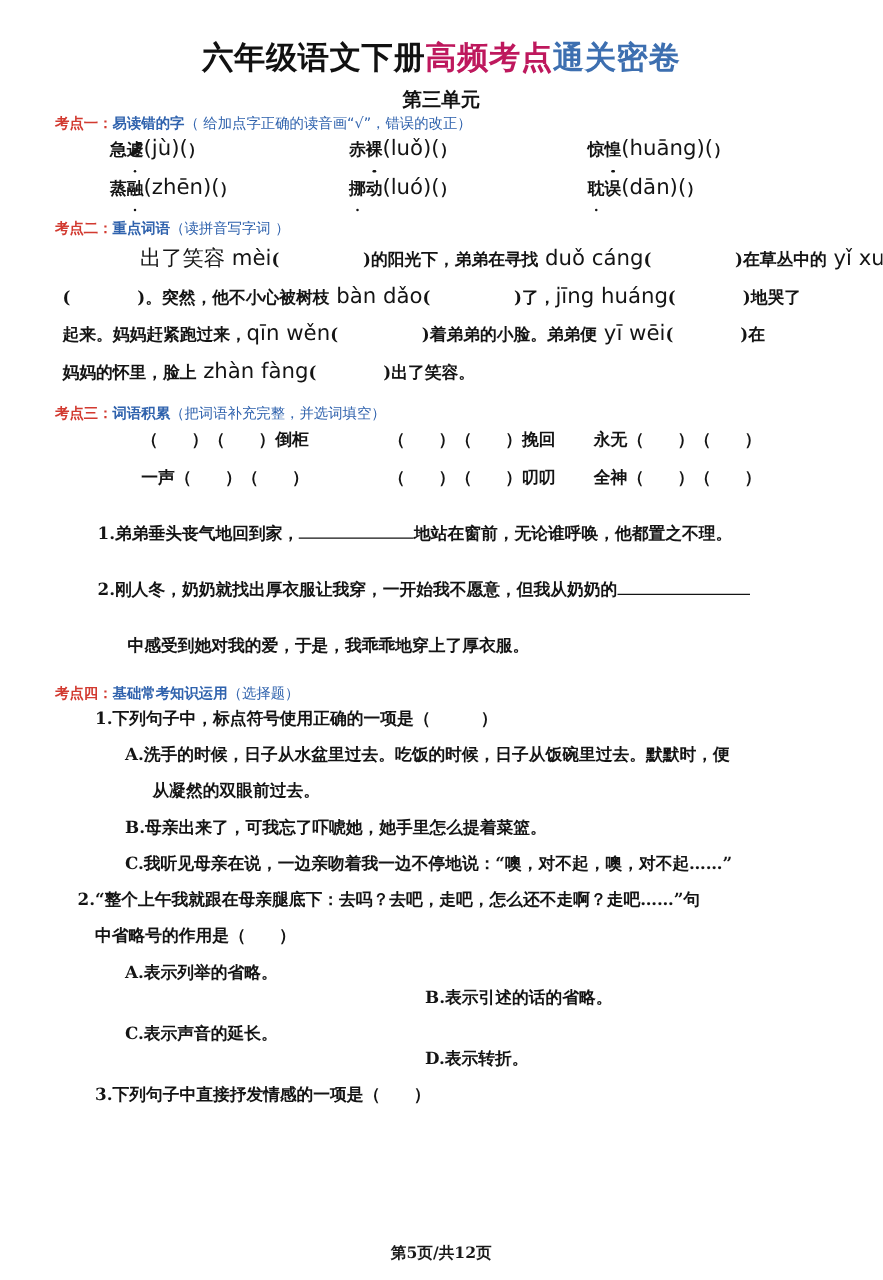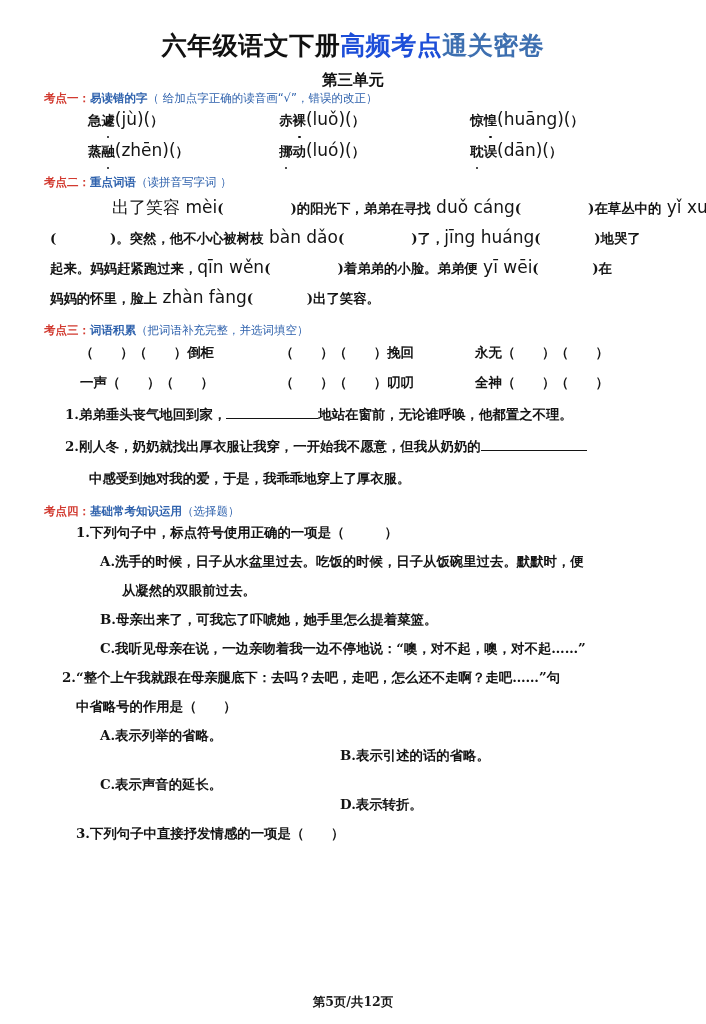--- a/index.html
+++ b/index.html
@@ -28,21 +28,21 @@
     text-align: center;
     font-family: "DejaVu Serif", "Liberation Serif", serif;
     font-weight: bold;
     font-size: 25px;
     letter-spacing: 0.5px;
     padding-top: 32px;
     line-height: 1.15;
     white-space: nowrap;
   }
   .t-black { color: #111111; }
-  .t-red   { color: #1d4ed8; }
+  .t-red   { color: #be185d; }
   .t-blue  { color: #3d6fb0; }
 
   .subtitle {
     text-align: center;
     font-family: "DejaVu Serif", "Liberation Serif", serif;
     font-weight: bold;
     font-size: 15.5px;
     color: #111111;
     margin-top: 9px;
   }
@@ -102,26 +102,27 @@
   .sec2 { margin-top: 10px; }
   .sec2-body { padding-left: 6px; margin-top: 4px; }
   .sec2-body p { margin: 0; white-space: nowrap; }
   .indent-1 { padding-left: 62px; }
 
   .sec3 { margin-top: 11px; }
   .sec3-row {
     display: flex;
     padding-left: 36px;
     line-height: 30px;
+    text-align: center;
   }
   .sec3-c1 { width: 200px; white-space: nowrap; }
   .sec3-c2 { width: 195px; white-space: nowrap; }
   .sec3-c3 { white-space: nowrap; }
   .sec3-q { padding-left: 18px; margin-top: 2px; }
-  .sec3-q p { margin: 3px; white-space: nowrap; }
+  .sec3-q p { margin: 16px; white-space: nowrap; }
   .sec3-q .cont { padding-left: 24px; }
 
   .blank-line {
     display: inline-block;
     border-bottom: 1.2px solid #141414;
     vertical-align: baseline;
   }
   .bl-90 { width: 92px; }
   .bl-105 { width: 106px; }
 

